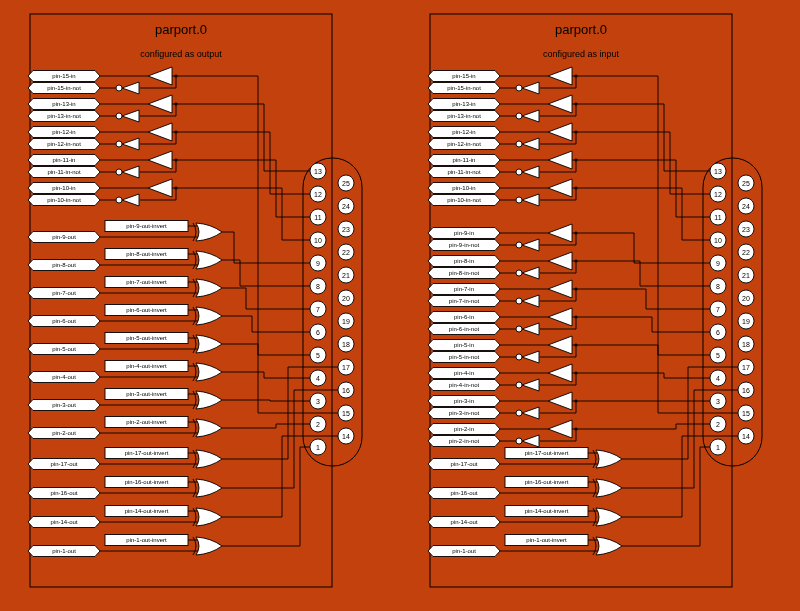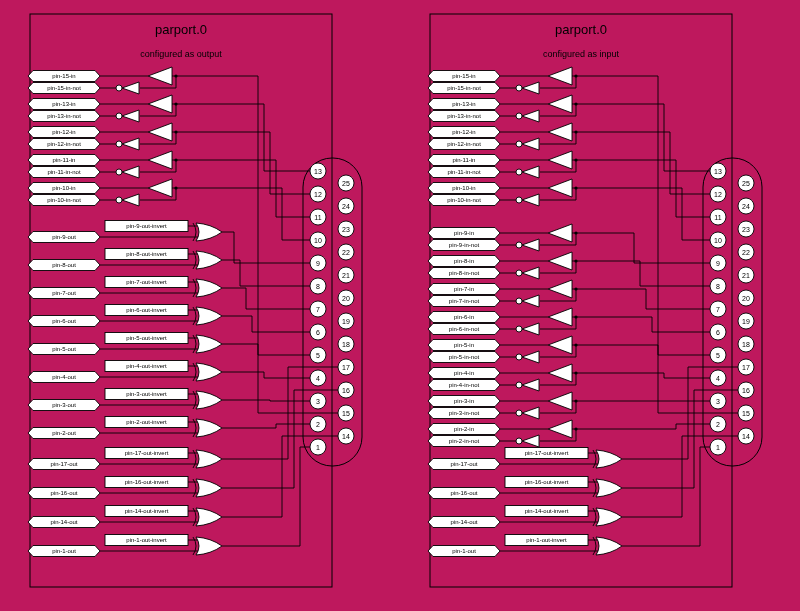--- a/index.html
+++ b/index.html
@@ -1,16 +1,16 @@
 <!DOCTYPE html>
 <html><head>
 <meta charset="utf-8">
 <style>
   html,body{margin:0;padding:0;background:#ffffff;}
-  .stage{position:relative;width:800px;height:611px;background:#be185d;display:flex;overflow:hidden;}
+  .stage{position:relative;width:800px;height:611px;background:#c2410c;display:flex;overflow:hidden;}
   svg{display:block;}
   text{font-family:"Liberation Sans", sans-serif;}
 </style>
 </head>
 <body>
 
 <div class="stage">
   <svg id="panel0" viewBox="0 0 400 611" width="400" height="611">
       <rect x="30" y="14" width="302" height="573" fill="none" stroke="#000000" stroke-width="1"></rect>
       <text x="181" y="34" font-size="13" text-anchor="middle" fill="#000000">parport.0</text>

